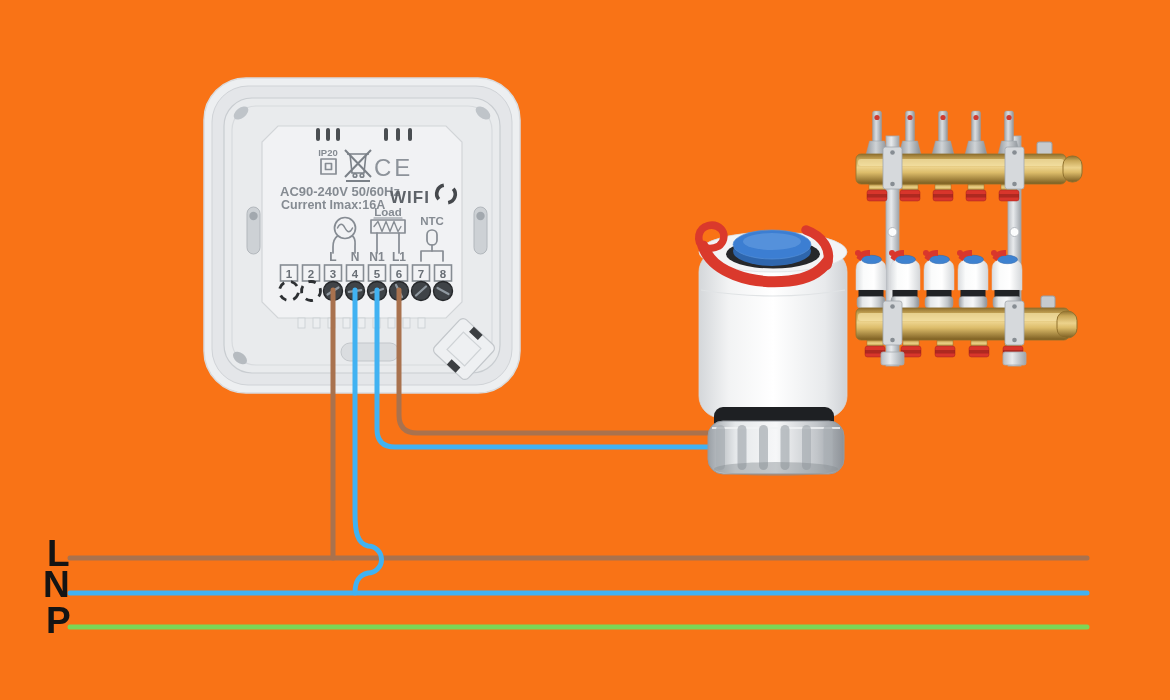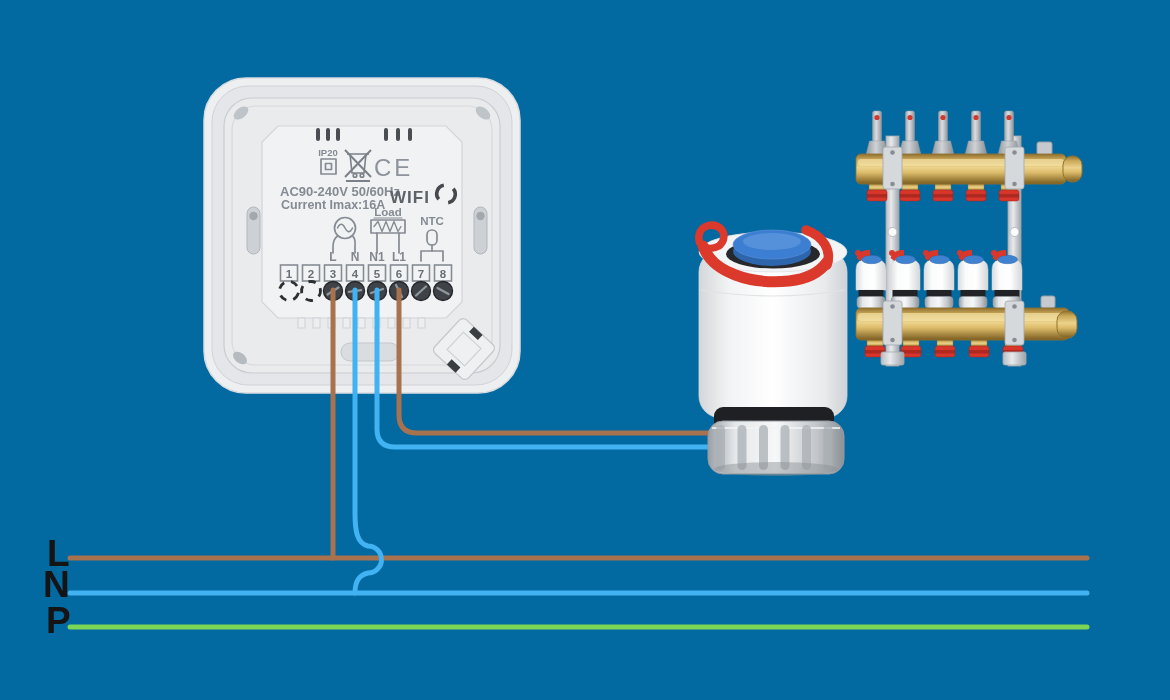--- a/index.html
+++ b/index.html
@@ -1,16 +1,16 @@
 <!DOCTYPE html>
 <html><head>
 <meta charset="utf-8">
 <style>
   html,body{margin:0;padding:0;background:#ffffff;}
-  .canvas-wrap{position:relative;width:1170px;height:700px;background:#0369a1;overflow:hidden;}
+  .canvas-wrap{position:relative;width:1170px;height:700px;background:#f97316;overflow:hidden;}
   svg{display:block;}
   svg text{font-family:"Liberation Sans","DejaVu Sans",sans-serif;}
   .tbox{fill:#f2f3f5;stroke:#868c93;stroke-width:1.6;}
   .tnum{font-size:11.5px;font-weight:bold;fill:#696f76;text-anchor:middle;}
   .tlabel{font-size:12px;font-weight:bold;fill:#82878e;text-anchor:middle;}
   .print-line{stroke:#868c93;fill:none;stroke-width:1.7;stroke-linecap:round;stroke-linejoin:round;}
   .print-text{fill:#858b92;font-weight:bold;}
   .screw{fill:#3f4347;stroke:#26282b;stroke-width:1.4;}
   .screw-slot{stroke:#9099a1;stroke-width:2.2;stroke-linecap:round;}
   .knockout{fill:none;stroke:#2c2f32;stroke-width:2.8;stroke-dasharray:7.5 7;}

